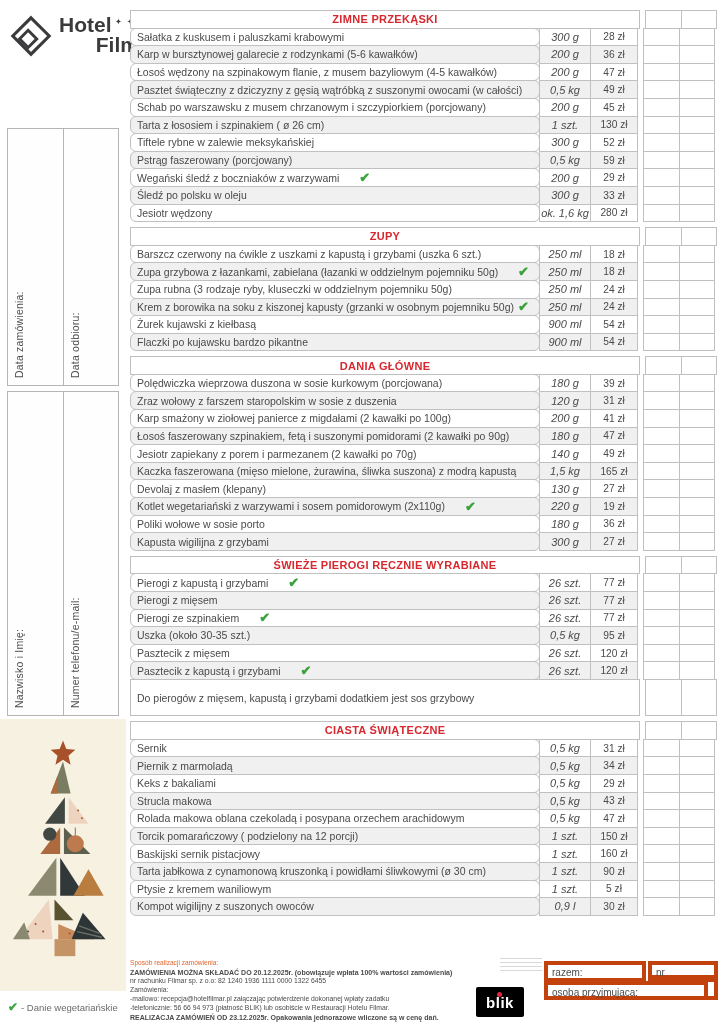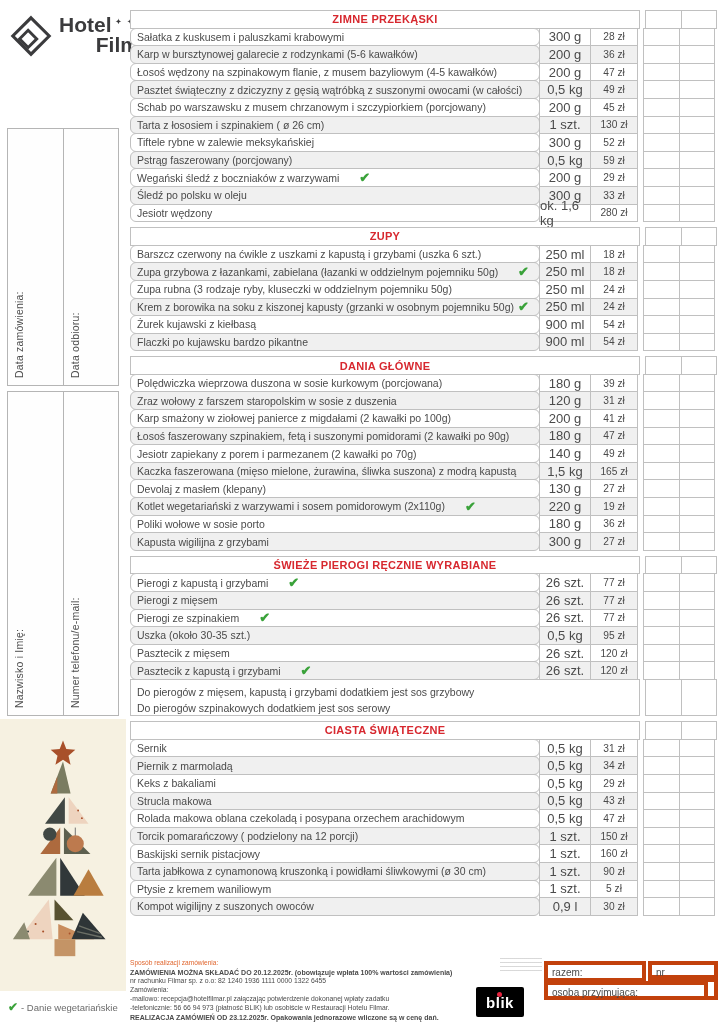--- a/index.html
+++ b/index.html
@@ -31,27 +31,27 @@
   .menu{position:absolute;left:130px;top:10px;width:588px;--rh:18.6px;}
   .section{margin-bottom:5px;}
   .row{display:flex;height:var(--rh);margin-top:-1px;}
   .section .row:first-child{margin-top:0;}
   .note-row{height:37.2px;}
   .cell{box-sizing:border-box;border:1px solid #c0c0c0;background:#fff;}
   .title-cell{width:510px;display:flex;align-items:center;justify-content:center;
               color:#d7282f;font-weight:bold;font-size:11px;letter-spacing:.3px;}
   .name-cell{width:410px;display:flex;align-items:center;padding:0 6px;
              font-size:10.5px;white-space:nowrap;overflow:hidden;border-radius:6px;}
-  .qty-cell{width:52px;margin-left:-1px;display:flex;align-items:center;justify-content:center;font-size:13px;}
+  .qty-cell{width:52px;margin-left:-1px;display:flex;align-items:center;justify-content:center;font-size:11px;font-style:italic;}
   .price-cell{width:48px;margin-left:-1px;display:flex;align-items:center;justify-content:center;font-size:10.2px;}
   .gap-col{width:5px;}
   .extra1{width:37px;}
   .extra2{width:36px;margin-left:-1px;}
   .striped .name-cell,.striped .qty-cell,.striped .price-cell{background:#f0f0f0;}
-  .note-cell{width:510px;padding:4px 6px;font-size:10.5px;line-height:1.55;}
+  .note-cell{width:510px;padding:10px 6px;font-size:10.5px;line-height:1.55;}
   .veg{color:#3aa23a;font-weight:bold;font-size:13px;margin-left:20px;line-height:1;}
   .veg-end{margin-left:auto;margin-right:4px;}
 
   
   .footer{position:absolute;left:130px;top:959px;width:330px;font-size:6.8px;line-height:1.32;color:#4a4a4a;}
   .f-red{color:#e0662e;font-size:6.6px;}
   .f-bold{font-weight:bold;font-size:7px;}
 
   .fine-print{position:absolute;left:500px;top:958px;width:42px;height:15px;opacity:.45;
               background:repeating-linear-gradient(#aaa 0 1px,transparent 1px 4px);}
@@ -504,21 +504,20 @@
           </div>
           <div class="cell qty-cell">26 szt.</div>
           <div class="cell price-cell">120 zł</div>
           <div class="gap-col"></div>
           <div class="cell extra1"></div>
           <div class="cell extra2"></div>
         </div>
         <div class="row note-row">
           <div class="cell note-cell">
             <div>Do pierogów z mięsem, kapustą i grzybami dodatkiem jest sos grzybowy</div>
-            <div>Do pierogów szpinakowych dodatkiem jest sos serowy</div>
           </div>
           <div class="gap-col"></div>
           <div class="cell extra1"></div>
           <div class="cell extra2"></div>
         </div>
       </div>
       <div class="section">
         <div class="row">
           <div class="cell title-cell">CIASTA ŚWIĄTECZNE</div>
           <div class="gap-col"></div>

